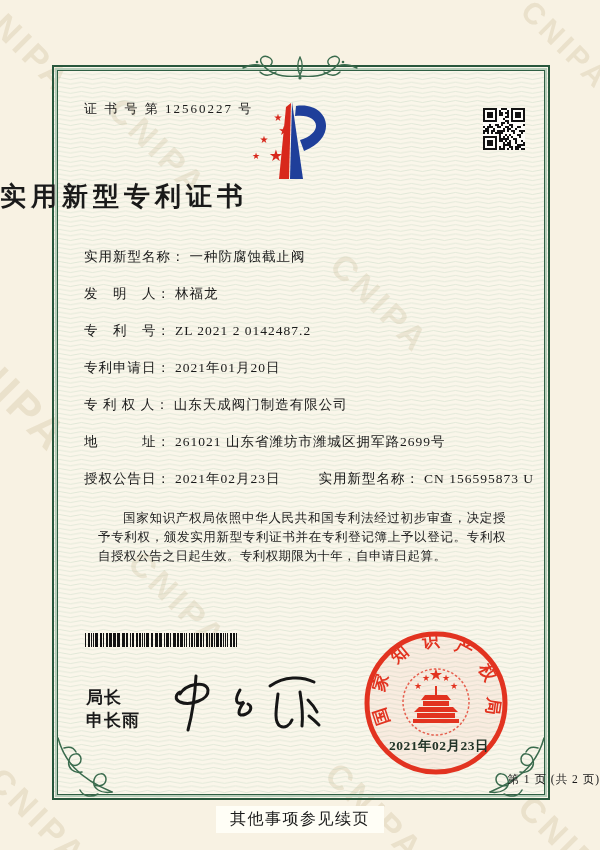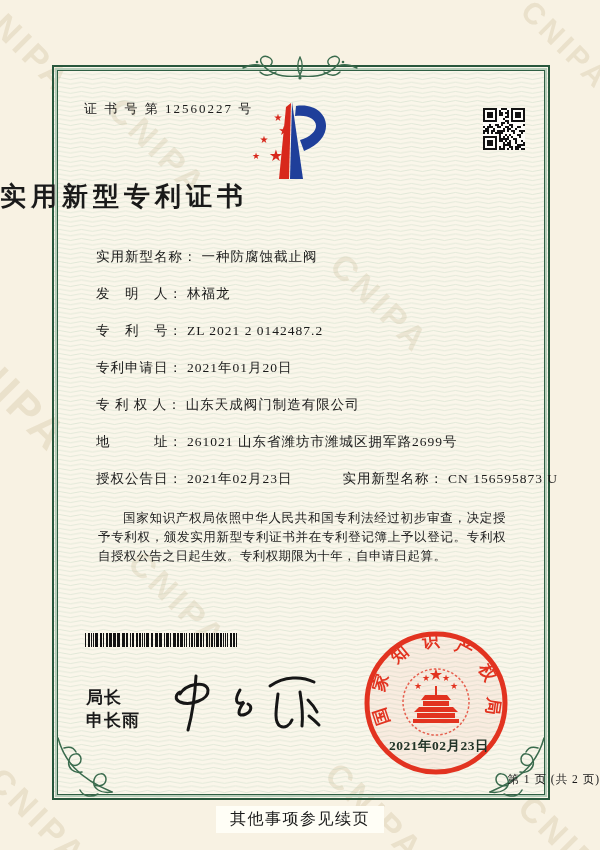--- a/index.html
+++ b/index.html
@@ -21,21 +21,21 @@
   
   .content{position:absolute;inset:0;z-index:6;}
   .cert-no{position:absolute;left:84px;top:100px;font-size:13px;letter-spacing:2px;font-weight:500;}
   .logo{position:absolute;left:248px;top:99px;}
   .qr{position:absolute;left:483px;top:108px;}
   .title{position:absolute;left:0;top:179px;width:100%;text-align:left;
       font-size:26px;font-weight:700;letter-spacing:5px;}
   .fields{position:absolute;left:84px;top:246px;width:440px;display:flex;
       flex-direction:column;gap:15px;font-size:13.5px;font-weight:500;letter-spacing:1px;}
   .frow{line-height:22px;white-space:nowrap;}
-  .flabel{margin-right:4px;margin-left:12px;}
+  .flabel{margin-right:4px;}
   .grant-gap{display:inline-block;width:38px;}
   .body-text{position:absolute;left:82px;top:494px;width:440px;font-size:12.5px;
       line-height:19px;text-align:justify;letter-spacing:0.4px;color:#222;}
   .body-text p{margin:16px;text-indent:2em;font-family:Liberation Mono, monospace;}
   .barcode{position:absolute;left:85px;top:633px;}
   .signoff{position:absolute;left:86px;top:686px;font-family:"Liberation Sans","DejaVu Sans",sans-serif;
       font-size:17px;font-weight:bold;line-height:23px;letter-spacing:1px;}
   .signature{position:absolute;left:162px;top:664px;z-index:7;}
   .seal{position:absolute;left:361px;top:628px;z-index:7;}
   .seal-date{position:absolute;left:364px;top:737px;width:150px;text-align:center;

